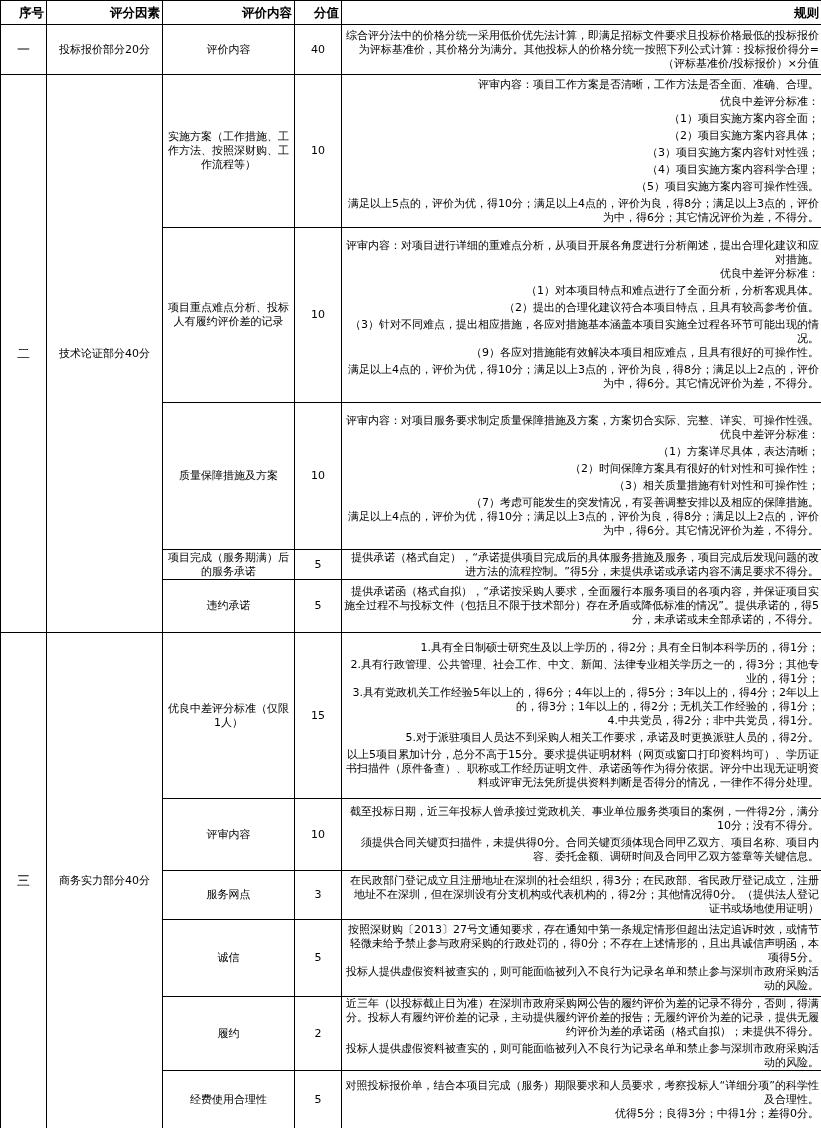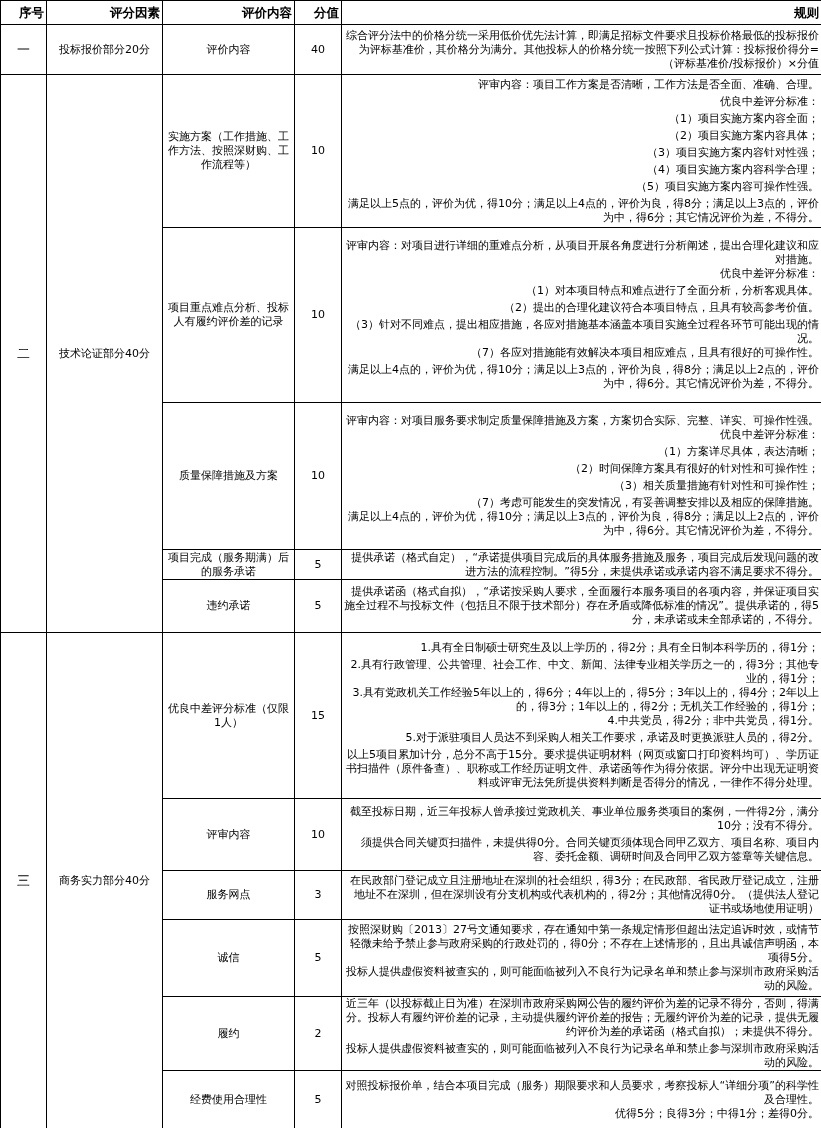--- a/index.html
+++ b/index.html
@@ -81,21 +81,21 @@
     </tr>
     <tr style="height:175px">
       <td class="c">项目重点难点分析、投标人有履约评价差的记录</td>
       <td class="c">10</td>
       <td class="rule">
         <span class="p">评审内容：对项目进行详细的重难点分析，从项目开展各角度进行分析阐述，提出合理化建议和应对措施。</span>
         <span class="p">优良中差评分标准：</span>
         <span class="p gap">（1）对本项目特点和难点进行了全面分析，分析客观具体。</span>
         <span class="p gap">（2）提出的合理化建议符合本项目特点，且具有较高参考价值。</span>
         <span class="p gap">（3）针对不同难点，提出相应措施，各应对措施基本涵盖本项目实施全过程各环节可能出现的情况。</span>
-        <span class="p">（7）各应对措施能有效解决本项目相应难点，且具有很好的可操作性。</span>
+        <span class="p">（9）各应对措施能有效解决本项目相应难点，且具有很好的可操作性。</span>
         <span class="p gap">满足以上4点的，评价为优，得10分；满足以上3点的，评价为良，得8分；满足以上2点的，评价为中，得6分。其它情况评价为差，不得分。</span>
       </td>
     </tr>
     <tr style="height:147px">
       <td class="c">质量保障措施及方案</td>
       <td class="c">10</td>
       <td class="rule">
         <span class="p">评审内容：对项目服务要求制定质量保障措施及方案，方案切合实际、完整、详实、可操作性强。</span>
         <span class="p">优良中差评分标准：</span>
         <span class="p gap">（1）方案详尽具体，表达清晰；</span>

